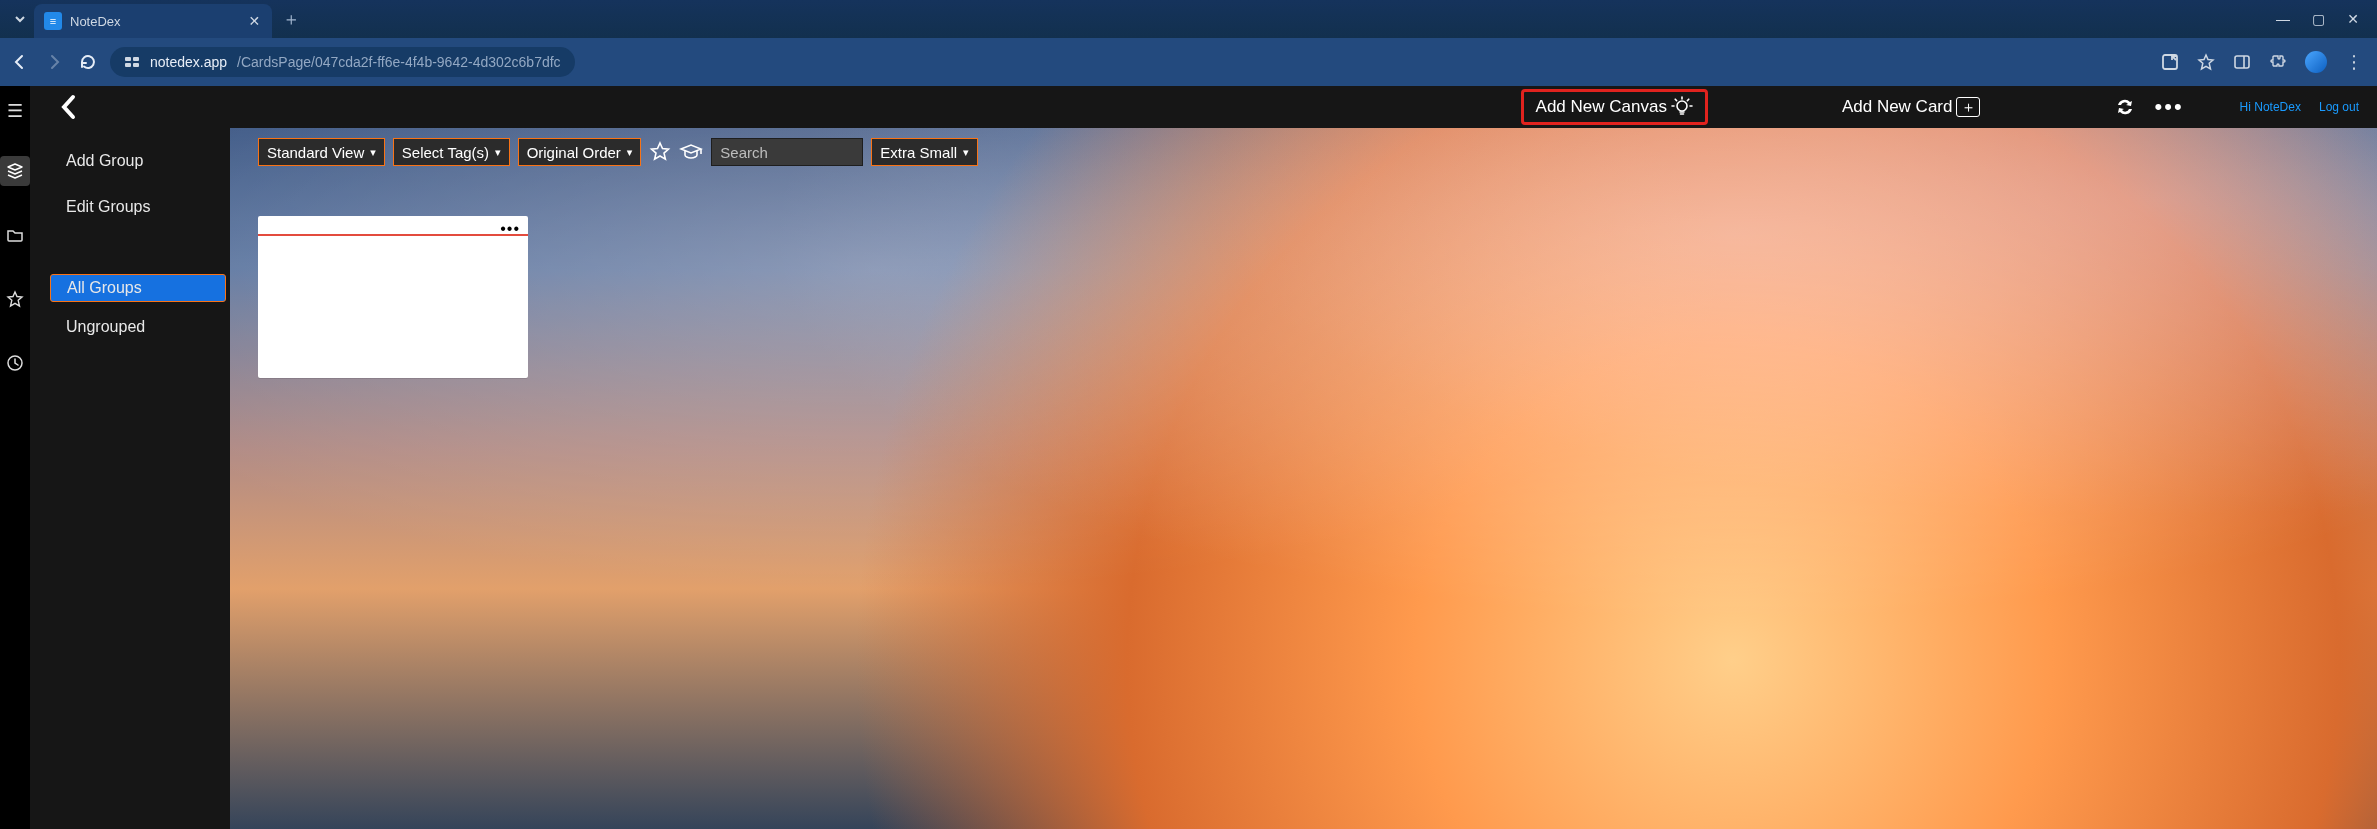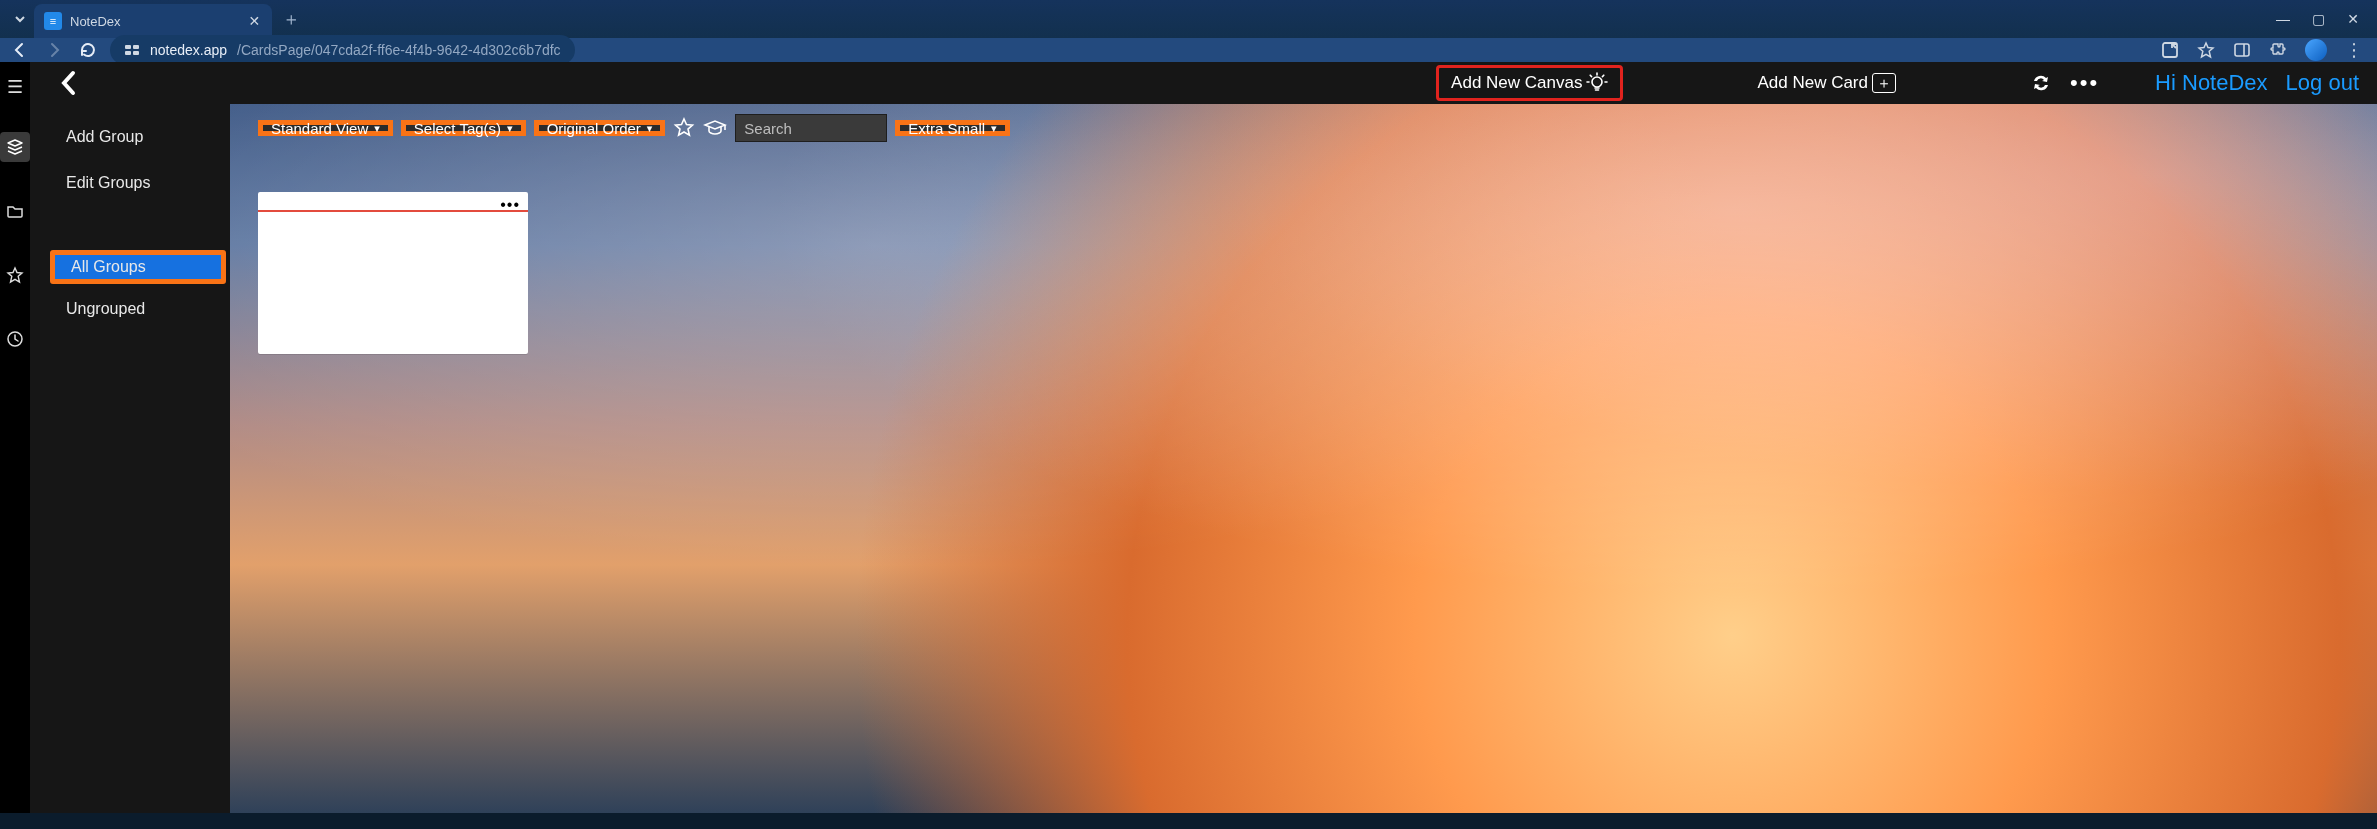--- a/index.html
+++ b/index.html
@@ -10,41 +10,41 @@
   .titlebar{height:38px;background:linear-gradient(#15335c,#12304e);display:flex;align-items:center;color:#cfd8e3;font-size:13px;}
   .titlebar .tab-drop{width:28px;height:28px;margin-left:6px;border-radius:6px;display:flex;align-items:center;justify-content:center;}
   .tab{display:flex;align-items:center;background:#1b3f70;height:34px;margin-top:4px;border-radius:8px 8px 0 0;padding:0 12px 0 10px;gap:8px;}
   .tab .favicon{width:18px;height:18px;border-radius:3px;background:#2289e9;display:flex;align-items:center;justify-content:center;}
   .tab .favicon span{font-size:11px;color:#fff;}
   .tab .close{margin-left:120px;font-size:14px;color:#cfd8e3;cursor:pointer;}
   .newtab{margin-left:10px;color:#9fb3cc;font-size:18px;}
   .winbtns{margin-left:auto;display:flex;gap:22px;padding-right:18px;color:#cfd8e3;}
   .winbtns span{font-size:14px;cursor:pointer;}
 
-  .addrbar{height:24px;background:#234a7e;display:flex;align-items:center;padding:0 8px;gap:10px;}
+  .addrbar{height:48px;background:#234a7e;display:flex;align-items:center;padding:0 8px;gap:10px;}
   .addrbar .navbtn{width:24px;height:24px;color:#cfd8e3;display:flex;align-items:center;justify-content:center;cursor:pointer;border-radius:4px;}
   .addrbar .navbtn.dis{opacity:.35;}
   .urlbox{flex:0 0 auto;min-width:0;height:30px;background:#163B66;border-radius:15px;display:flex;align-items:center;padding:0 14px;color:#c4d2e6;font-size:14px;gap:10px;}
   .urlbox .domain{color:#e8eef7;}
   .urlbox .path{color:#93a8c3;}
   .addr-right{margin-left:auto;display:flex;align-items:center;gap:18px;color:#cfd8e3;padding-right:6px;}
   .addr-right .icon{cursor:pointer;font-size:16px;}
   .addr-right .avatar{width:22px;height:22px;border-radius:50%;background:linear-gradient(135deg,#4aa6ff,#0d5fc0);}
 
   
   .app{position:relative;height:calc(100% - 78px);display:flex;}
   .appheader{position:absolute;left:46px;right:0;top:0;height:42px;background:#161616;display:flex;align-items:center;color:#fff;padding-right:18px;gap:18px;z-index:4;}
   .appheader .back{width:30px;height:30px;margin-left:8px;display:flex;align-items:center;justify-content:center;cursor:pointer;}
   .appheader .spacer{flex:1;}
   .appheader .btn{display:flex;align-items:center;gap:4px;font-size:17px;cursor:pointer;padding:4px 8px;border-radius:4px;}
   .appheader .btn.canvas{border:3px solid #e1231e;padding:4px 12px;}
   .plusbox{border:1.5px solid #fff;width:24px;height:20px;display:flex;align-items:center;justify-content:center;font-size:15px;border-radius:3px;}
   .appheader .sync{font-size:18px;cursor:pointer;}
   .appheader .tri-dot{font-size:22px;letter-spacing:2px;cursor:pointer;}
-  .appheader .link{color:#1a9bff;font-size:22px;cursor:pointer;}
+  .appheader .link{color:#1a9bff;font-size:12px;cursor:pointer;}
 
   
   .rail{width:30px;background:#000;display:flex;flex-direction:column;align-items:center;padding-top:14px;gap:34px;color:#ddd;z-index:5;}
   .rail .ham{font-size:18px;cursor:pointer;}
   .rail .i{width:30px;height:30px;display:flex;align-items:center;justify-content:center;cursor:pointer;border-radius:4px;font-size:16px;}
   .rail .i.active{background:#3a3a3a;}
 
   
   .sidebar{width:200px;background:#161616;display:flex;flex-direction:column;padding-top:52px;z-index:3;padding-left:16px;}
   .sidebar .item{color:#e8e8e8;font-size:16px;padding:12px 16px 12px 16px;cursor:pointer;border-radius:3px;margin:2px 4px;}
@@ -57,21 +57,21 @@
       linear-gradient(180deg,#3e5a87 0%,#5d78a2 20%,#b08b86 45%,#e2a06b 65%,#2f4159 100%),
       linear-gradient(100deg,rgba(0,0,0,0) 78%,#0e6c74 88%,#0a575e 100%);
   }
   .bg::after{content:"";position:absolute;inset:0;background:
      radial-gradient(ellipse at 30% 20%,rgba(210,180,160,.35),transparent 40%),
      radial-gradient(ellipse at 70% 15%,rgba(150,160,190,.55),transparent 45%),
      radial-gradient(ellipse at 90% 10%,rgba(70,90,120,.65),transparent 35%);
      mix-blend-mode:screen;}
 
   .toolbar{position:absolute;left:28px;top:52px;display:flex;align-items:center;gap:8px;z-index:3;}
-  .sel{background:#2b2b2b;color:#fff;border:5px solid #f97316;height:16px;display:flex;align-items:center;padding:0 8px;font-size:15px;gap:6px;cursor:pointer;}
+  .sel{background:#2b2b2b;color:#fff;border:1px solid #f97316;height:28px;display:flex;align-items:center;padding:0 8px;font-size:15px;gap:6px;cursor:pointer;}
   .sel .car{font-size:11px;}
   .toolbar .ticon{color:#fff;font-size:20px;cursor:pointer;}
   .searchbox{background:#3a3a3a;border:1px solid #1e1e1e;height:28px;width:152px;padding:0 8px;color:#fff;font-size:15px;}
   .searchbox::placeholder{color:#bdbdbd;}
 
   .card{position:absolute;left:28px;top:130px;width:270px;height:162px;background:#fff;border-radius:2px;box-shadow:0 1px 0 rgba(0,0,0,.1);z-index:2;}
   .card .rule{position:absolute;left:0;right:0;top:18px;height:2px;background:#e34b3d;}
   .card .dots{position:absolute;right:8px;top:4px;color:#000;font-size:16px;letter-spacing:1px;cursor:pointer;}
 
   svg{display:block;}

